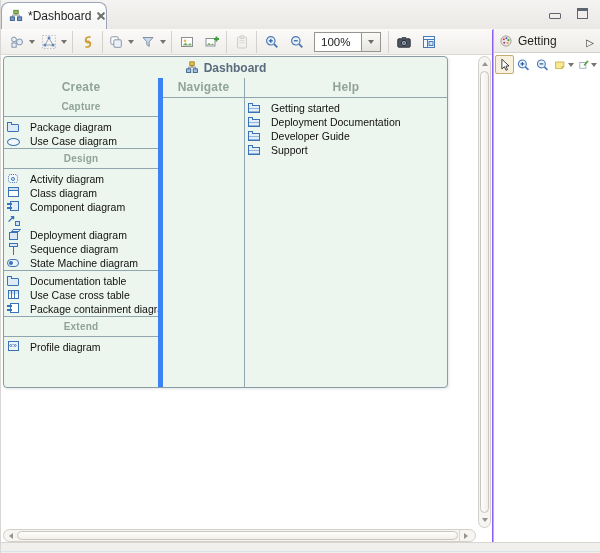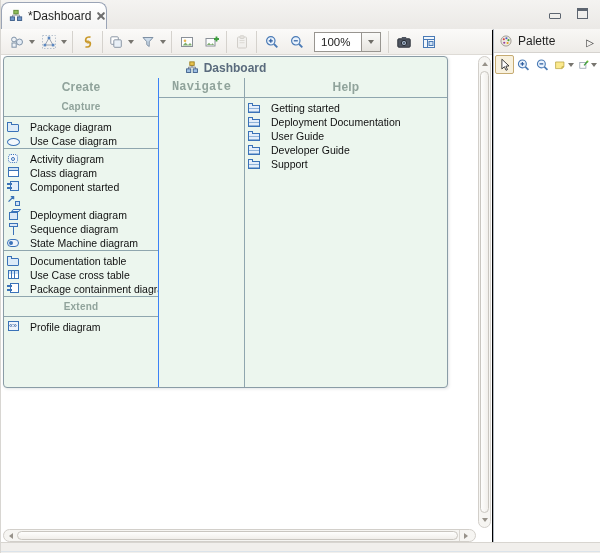--- a/index.html
+++ b/index.html
@@ -1,17 +1,17 @@
 <!DOCTYPE html>
 <html><head>
 <meta charset="utf-8">
 <style>
   html,body{margin:0;padding:0;}
   body{font-family:"Liberation Sans", sans-serif;}
-  .window{position:relative;width:600px;height:553px;background:#000000;overflow:hidden;border-left:1px solid #d8d6d2;box-sizing:border-box;}
+  .window{position:relative;width:600px;height:553px;background:#8b5cf6;overflow:hidden;border-left:1px solid #d8d6d2;box-sizing:border-box;}
 
   
   .topbar{position:absolute;left:0;top:0;right:0;height:29px;background:linear-gradient(#f4f3f1,#ebe9e6);border-bottom:1px solid #dcdad6;}
   .tab{position:absolute;left:0;top:2px;height:27px;width:106px;background:linear-gradient(#ffffff,#f4f4f3);border:1px solid #9aa4b6;border-bottom:none;border-radius:8px 8px 0 0;display:flex;align-items:center;gap:5px;padding:0 7px;box-sizing:border-box;}
   .tab-label{font-size:12px;color:#1f1f1f;}
   .ticon-sm{width:14px;height:14px;flex:none;}
   .tab-close{position:relative;width:10px;height:10px;flex:none;}
   .tab-close::before,.tab-close::after{content:"";position:absolute;left:0;top:4px;width:10px;height:2px;background:#6e6e6e;border-radius:1px;}
   .tab-close::before{transform:rotate(45deg);}
   .tab-close::after{transform:rotate(-45deg);}
@@ -51,21 +51,21 @@
 
   
   .editor{position:absolute;left:0;top:55px;width:491px;bottom:10px;background:#ffffff;}
 
   
   .dash{position:absolute;left:2px;top:1px;width:445px;height:332px;background:#ecf6ee;border:1px solid #8a9ca6;border-radius:4px;box-shadow:1px 1px 3px rgba(60,80,90,.15);box-sizing:border-box;overflow:hidden;}
   .dash-title{height:21px;display:flex;align-items:center;justify-content:center;gap:5px;font-size:12px;font-weight:bold;color:#5a6b7d;}
   .dash-cols{position:absolute;left:0;right:0;top:21px;bottom:0;display:flex;}
   .col{box-sizing:border-box;}
   .col-create{width:154px;}
-  .col-nav{width:86px;border-left:1px solid #3b82f6;font-family:Liberation Mono, monospace;}
+  .col-nav{width:86px;border-left:5px solid #3b82f6;}
   .col-help{flex:1;border-left:1px solid #8fa6ae;}
   .col-header{height:19px;line-height:19px;text-align:center;font-size:12px;font-weight:bold;color:#90a39b;letter-spacing:.2px;}
   .col-nav .col-header,.col-help .col-header{border-bottom:1px solid #8fa6ae;}
   .section + .section{border-top:1px solid #8fa6ae;}
   .subheader{height:19px;line-height:19px;text-align:center;font-size:10px;font-weight:bold;color:#90a39b;border-bottom:1px solid #8fa6ae;letter-spacing:.2px;}
   .items{padding:2px 0 1px 0;}
   .item{display:flex;align-items:flex-end;gap:9px;height:14px;padding-left:3px;font-size:10.5px;color:#101010;white-space:nowrap;cursor:default;}
   .item-label{overflow:hidden;}
 
   
@@ -332,21 +332,21 @@
           </svg>
         </button>
       </div>
   </div>
 
   <div class="palette">
     <div class="palette-header">
       <svg class="ticon-sm" viewBox="0 0 16 16">
           <use href="#sym-palette"></use>
         </svg>
-      <span class="palette-title">Palette</span>
+      <span class="palette-title">Getting</span>
       <span class="palette-arrow"></span>
     </div>
     <div class="palette-tools">
 
     <button class="ptool selected">
           <svg class="pticon" viewBox="0 0 16 16">
             <use href="#sym-select-cursor"></use>
           </svg>
         </button>
         <button class="ptool">
@@ -397,33 +397,34 @@
                       <span class="ic ic-package"></span>
                       <span class="item-label">Package diagram</span>
                     </div>
                   <div class="item">
                       <span class="ic ic-usecase"></span>
                       <span class="item-label">Use Case diagram</span>
                     </div>
                 </div>
               </div>
               <div class="section">
+                <div class="subheader">Design</div>
                 <div class="items">
 
                 <div class="item">
                       <span class="ic ic-activity"></span>
                       <span class="item-label">Activity diagram</span>
                     </div>
                   <div class="item">
                       <span class="ic ic-class"></span>
                       <span class="item-label">Class diagram</span>
                     </div>
                   <div class="item">
                       <span class="ic ic-component"></span>
-                      <span class="item-label">Component started</span>
+                      <span class="item-label">Component diagram</span>
                     </div>
                   <div class="item">
                       <span class="ic ic-composite"></span>
                     </div>
                   <div class="item">
                       <span class="ic ic-deployment"></span>
                       <span class="item-label">Deployment diagram</span>
                     </div>
                   <div class="item">
                       <span class="ic ic-sequence"></span>
@@ -476,24 +477,20 @@
           <div class="item">
                 <span class="ic ic-help-folder"></span>
                 <span class="item-label">Getting started</span>
               </div>
               <div class="item">
                 <span class="ic ic-help-folder"></span>
                 <span class="item-label">Deployment Documentation</span>
               </div>
               <div class="item">
                 <span class="ic ic-help-folder"></span>
-                <span class="item-label">User Guide</span>
-              </div>
-              <div class="item">
-                <span class="ic ic-help-folder"></span>
                 <span class="item-label">Developer Guide</span>
               </div>
               <div class="item">
                 <span class="ic ic-help-folder"></span>
                 <span class="item-label">Support</span>
               </div>
             </div>
         </div>
 
       </div>

